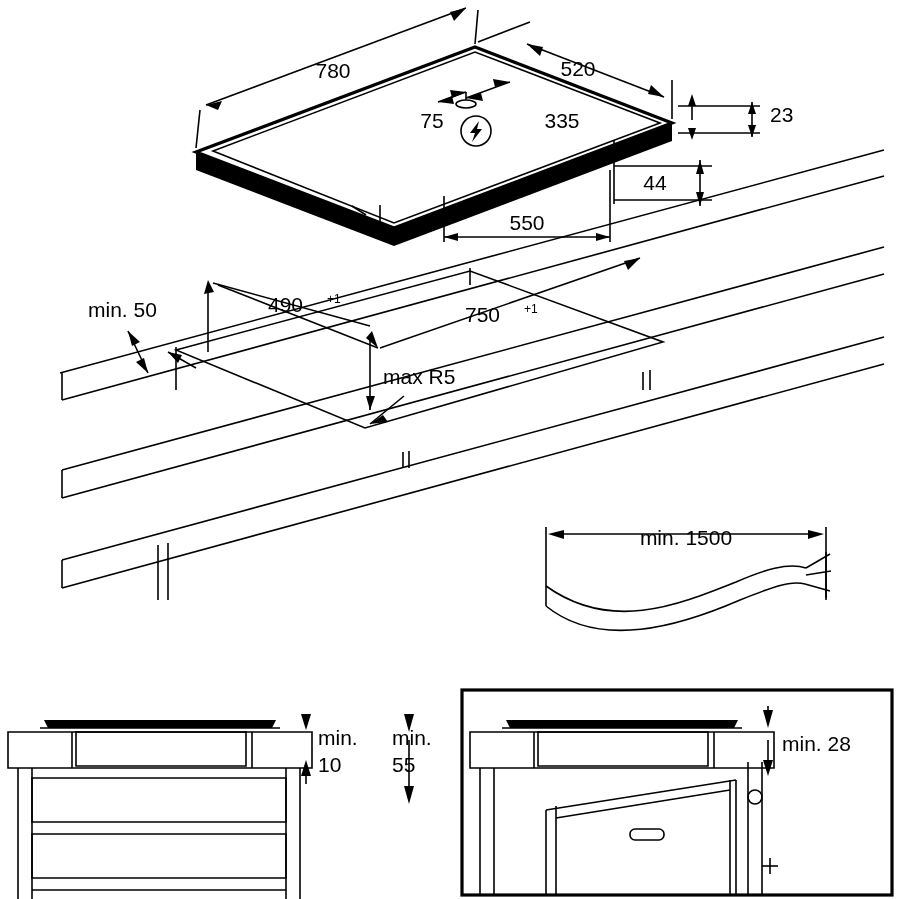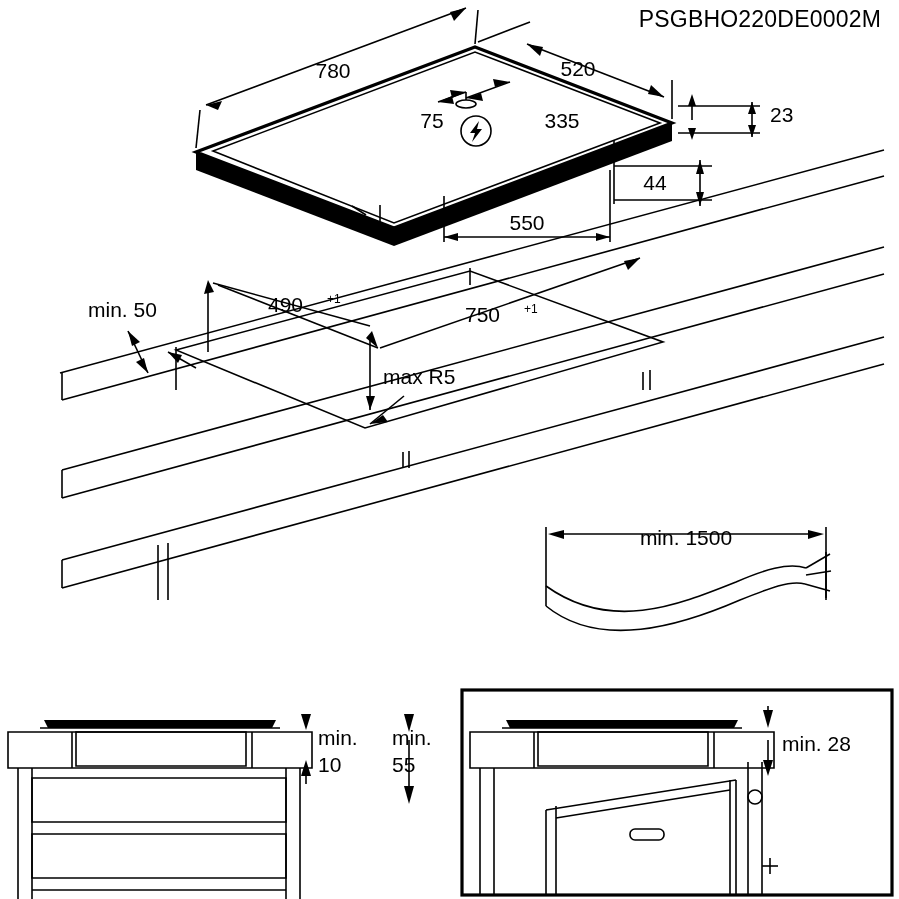--- a/index.html
+++ b/index.html
@@ -49,21 +49,20 @@
   .thick { stroke-width: 3.2; }
   .fillblk { fill: #000; stroke: none; }
   .nofill { fill: none; }
   .white { fill: #fff; }
 </style>
 </head>
 <body>
 
 <div id="sheet">
 
-  <div class="code">PSGBHO220DE0002M</div>
 
   <svg width="899" height="899" viewBox="0 0 899 899">
 
     <g>
 
       <path class="ln thick" d="M196,152 L475,47 L672,123 L394,228 Z"></path>
 
       <path class="ln thick fillblk" d="M196,152 L196,170 L394,246 L394,228 Z"></path>
       <path class="ln thick fillblk" d="M394,228 L394,246 L672,141 L672,123 Z"></path>
 

